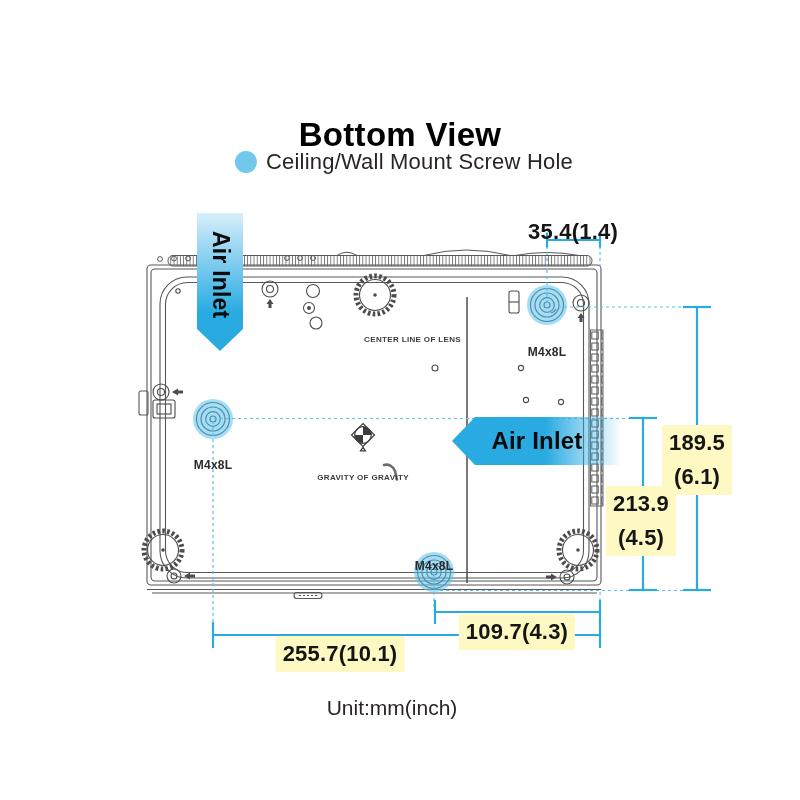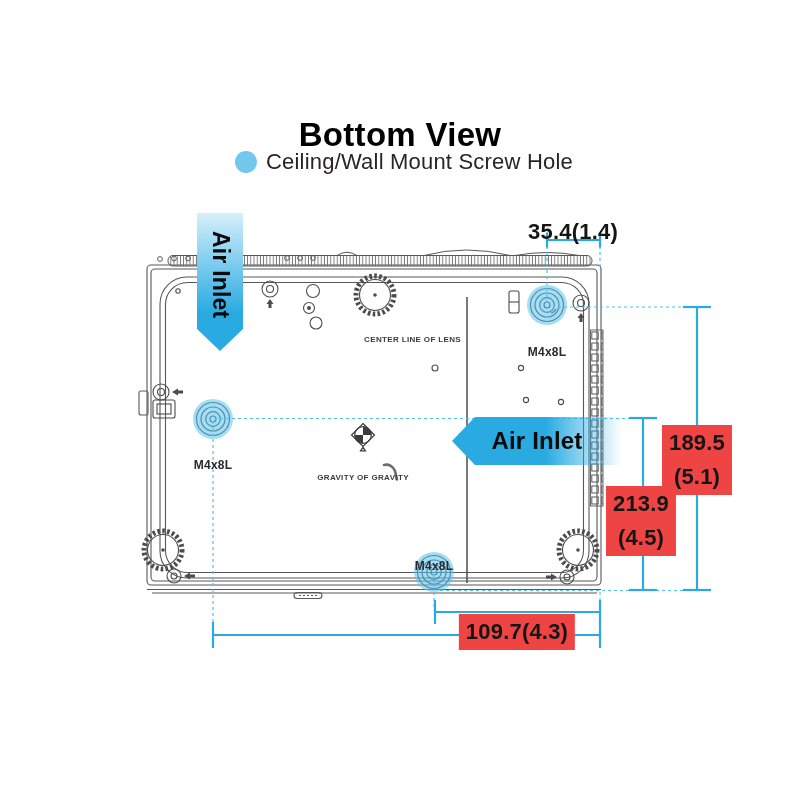--- a/index.html
+++ b/index.html
@@ -5,21 +5,21 @@
   html,body{margin:0;padding:0;background:#fff;}
   .stage{position:relative;width:800px;height:800px;background:#fff;overflow:hidden;
          font-family:"Liberation Sans","DejaVu Sans",sans-serif;color:#231F20;}
   .abs{position:absolute;}
   .center-xy{transform:translate(-50%,-50%);margin-top:20px;}
   .page-title{width:800px;text-align:center;top:116px;left:0;font-size:33px;font-weight:600;letter-spacing:.3px;color:#000000;}
   .legend{width:800px;top:149px;left:4px;display:flex;align-items:center;justify-content:center;gap:9px;}
   .legend-dot{width:22px;height:22px;border-radius:50%;background:#72C7EC;flex:0 0 auto;}
   .legend-label{font-size:22px;font-weight:500;color:#2b2425;letter-spacing:.2px;text-align:right;}
   .dim{font-size:22px;font-weight:600;color:#151515;white-space:nowrap;letter-spacing:.2px;}
-  .dim-mask{background:#ef4444;padding:1px 7px;text-align:center;line-height:34px;}
+  .dim-mask{background:#fef9c3;padding:1px 7px;text-align:center;line-height:34px;}
   .unit-note{font-size:21px;font-weight:500;color:#2b2425;}
   .m4{font-size:12px;font-weight:700;color:#2b2b2d;letter-spacing:.2px;white-space:nowrap;}
   .tiny-cap{font-size:8px;font-weight:700;color:#3c3c3e;letter-spacing:.35px;white-space:nowrap;}
   
   .arrow-label{font-size:24px;font-weight:700;color:#0c0c0c;letter-spacing:.2px;}
   .banner-down{left:197px;top:213px;width:46px;height:138px;
      background:linear-gradient(to bottom,#d8effa 0%,#8ed2f1 30%,#29ABE2 72%);
      clip-path:polygon(0 0,100% 0,100% 84%,50% 100%,0 84%);
      display:flex;align-items:center;justify-content:center;}
   .banner-down .arrow-label{writing-mode:vertical-rl;font-size:23px;padding-bottom:14px;}
@@ -208,30 +208,32 @@
   <div class="abs tiny-cap" style="left:461px;top:339px;transform:translate(-100%,-50%);">CENTER LINE OF LENS</div>
   <div class="abs tiny-cap center-xy" style="left:363px;top:457px;">GRAVITY OF GRAVITY</div>
   <div class="abs m4 center-xy" style="left:547px;top:332px;">M4x8L</div>
   <div class="abs m4 center-xy" style="left:213px;top:445px;">M4x8L</div>
   <div class="abs m4 center-xy" style="left:434px;top:546px;">M4x8L</div>
 
   <div class="abs dim center-xy" style="left:573px;top:212px;">35.4(1.4)</div>
 
   <div class="abs dim dim-mask center-xy" style="left:697px;top:440px;">
     <div>189.5</div>
-    <div>(5.1)</div>
+    <div>(6.1)</div>
   </div>
 
   <div class="abs dim dim-mask center-xy" style="left:641px;top:501px;">
     <div>213.9</div>
     <div>(4.5)</div>
   </div>
 
   <div class="abs dim dim-mask center-xy" style="left:517px;top:612px;">109.7(4.3)</div>
-
+  <div class="abs dim dim-mask center-xy" style="left:340px;top:634px;">255.7(10.1)</div>
+
+  <div class="abs unit-note center-xy" style="left:392px;top:688px;">Unit:mm(inch)</div>
 
   <div class="abs banner-down">
     <span class="arrow-label">Air Inlet</span>
   </div>
   <div class="abs arrow-left arrow-inlet-right">
     <span class="arrow-label">Air Inlet</span>
   </div>
 
 </div>
 

